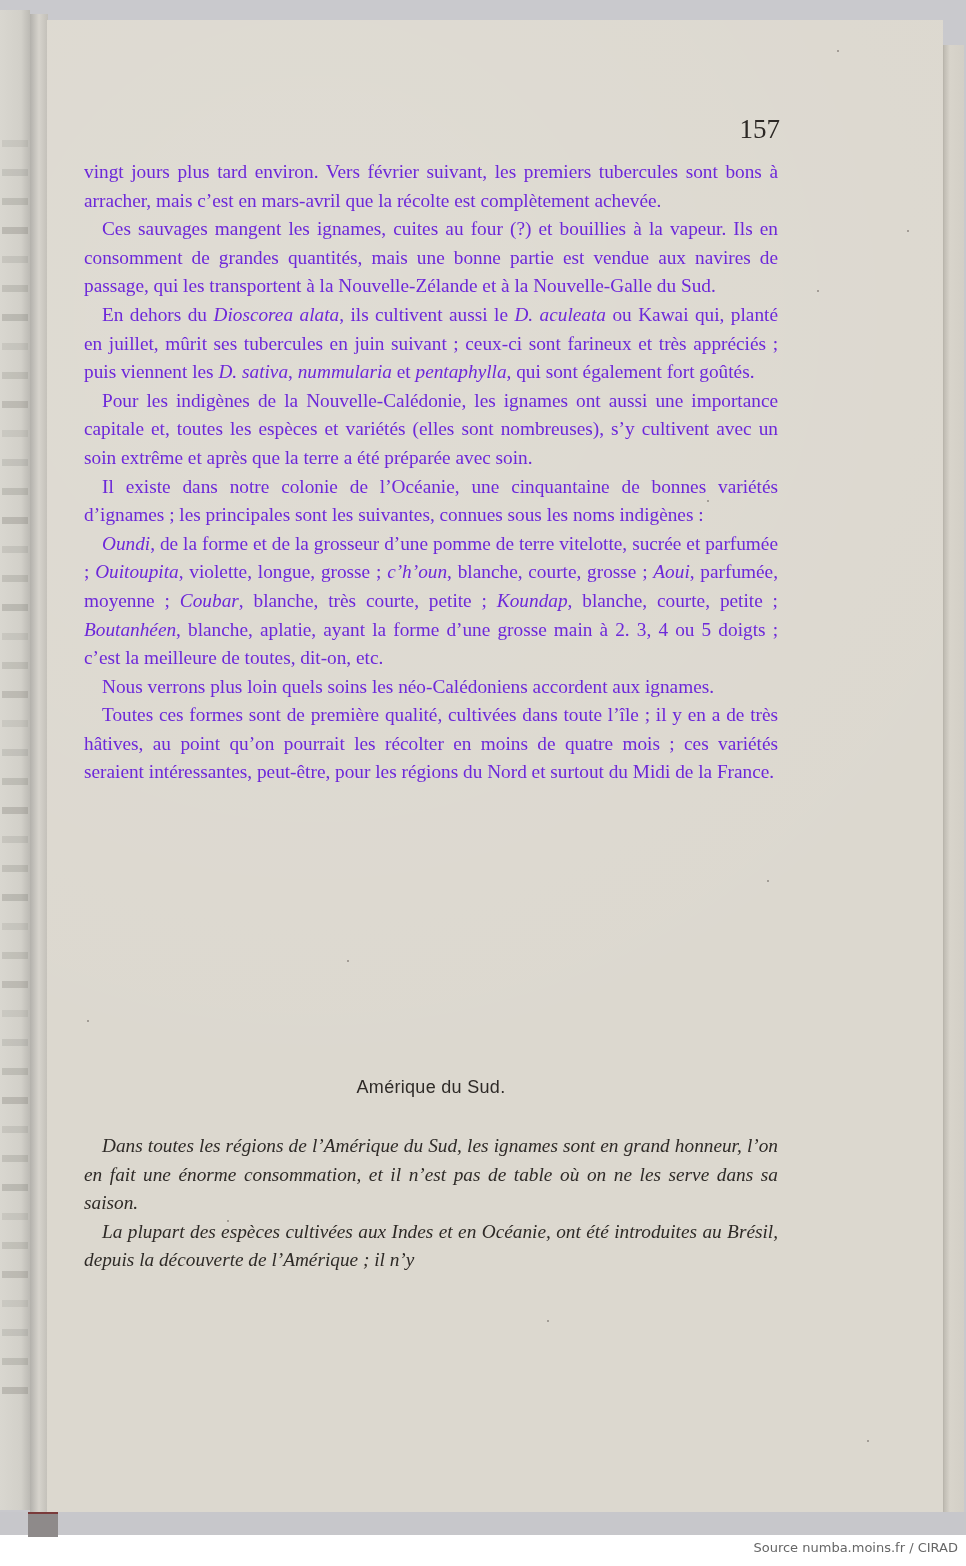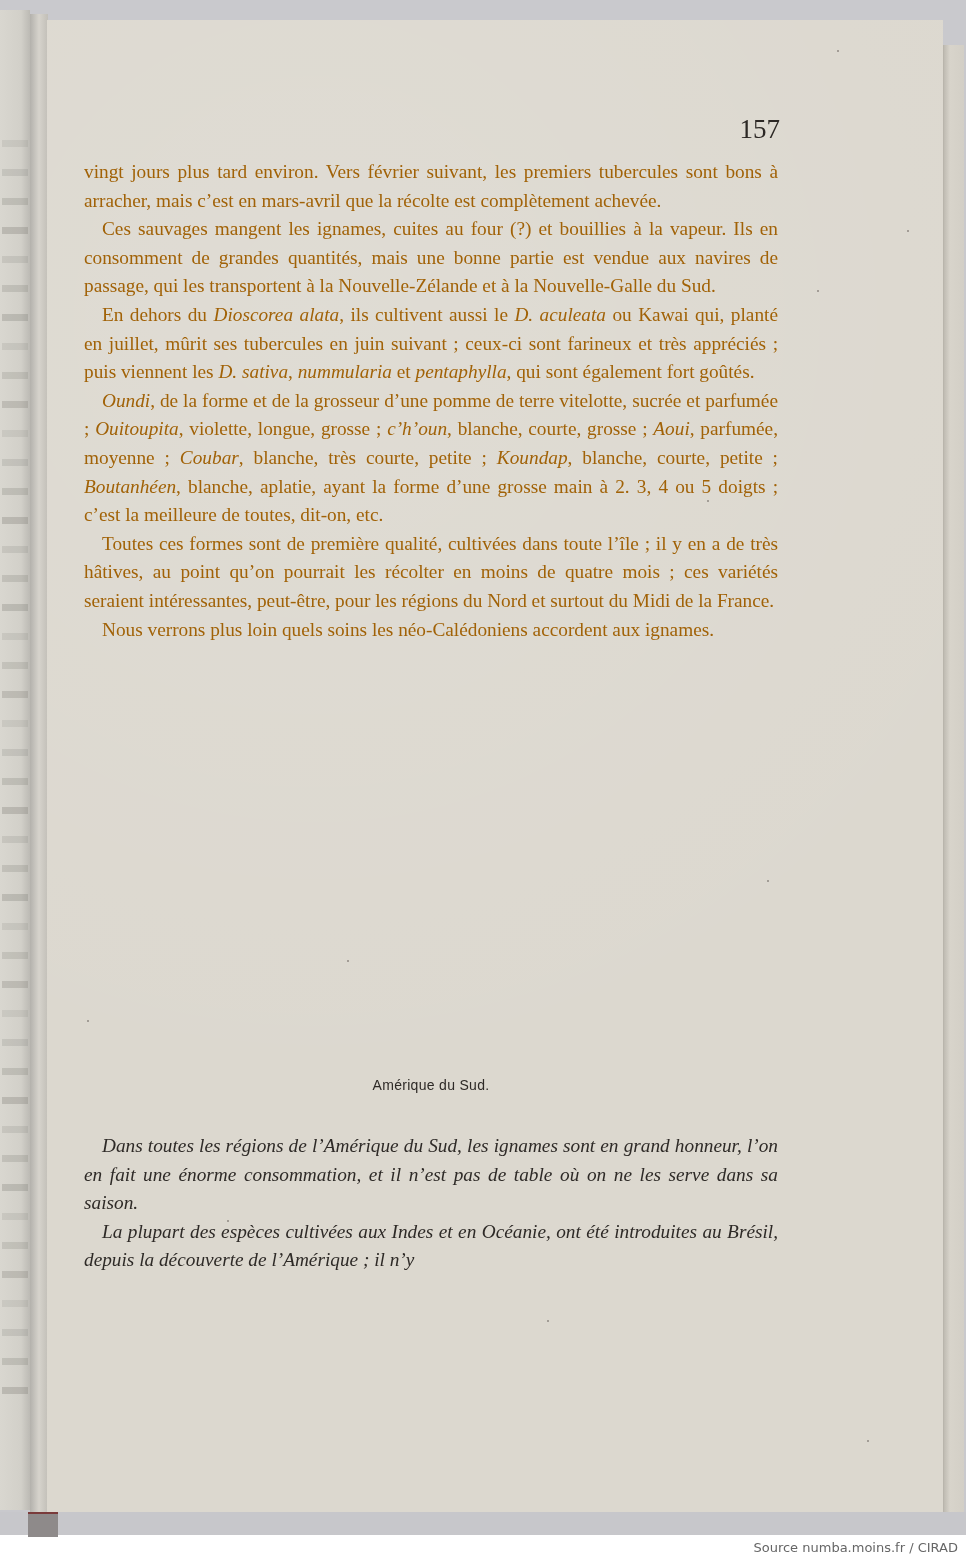--- a/index.html
+++ b/index.html
@@ -48,30 +48,30 @@
   }
   .running-title {
     position: absolute; left: 0; right: 0; text-align: center; top: 4px;
     font-size: 13px; letter-spacing: 1.2px; color: #3a3632;
   }
   .page-number {
     position: absolute; right: 0; top: 0; font-size: 27px; color: #2c2825;
   }
   .body-text {
     position: absolute; left: 84px; top: 158px; width: 694px;
-    font-size: 19.3px; line-height: 28.6px; color: #a16207;
+    font-size: 19.3px; line-height: 28.6px; color: #6d28d9;
     text-align: justify;
   }
   .body-text p { margin: 0; text-indent: 0; }
   .body-text p.indent { text-indent: 18px; }
   .body-text i { font-style: italic; }
   .section-heading {
     position: absolute; left: 84px; top: 1077px; width: 694px; text-align: center;
     font-family: "Liberation Sans", "DejaVu Sans", sans-serif;
-    font-size: 14px; color: #2e2a27; letter-spacing: 0.3px;
+    font-size: 18px; color: #2e2a27; letter-spacing: 0.3px;
   }
   .body-text-2 {
     position: absolute; left: 84px; top: 1132px; width: 694px;
     font-size: 19.3px; line-height: 28.6px; color: #2e2a27;
     text-align: justify;
   }
   .body-text-2 p { margin: 0; }
   .body-text-2 p.indent { text-indent: 18px; font-style: italic; }
   .source {
     position: absolute; right: 8px; top: 1540px;
@@ -149,23 +149,25 @@
 </div>
 
 <div class="header">
   <div class="page-number">157</div>
 </div>
 
 <div class="body-text" id="body-text">
     <p><span>vingt jours plus tard environ. Vers février suivant, les premiers tubercules sont bons à arracher, mais c’est en mars-avril que la récolte est complètement achevée.</span></p>
     <p class="indent"><span>Ces sauvages mangent les ignames, cuites au four (?) et bouillies à la vapeur. Ils en consomment de grandes quantités, mais une bonne partie est vendue aux navires de passage, qui les transportent à la Nouvelle-Zélande et à la Nouvelle-Galle du Sud.</span></p>
     <p class="indent"><span>En dehors du </span><i>Dioscorea alata</i><span>, ils cultivent aussi le </span><i>D. aculeata</i><span> ou Kawai qui, planté en juillet, mûrit ses tubercules en juin suivant ; ceux-ci sont farineux et très appréciés ; puis viennent les </span><i>D. sativa</i><span>, </span><i>nummularia</i><span> et </span><i>pentaphylla</i><span>, qui sont également fort goûtés.</span></p>
+    <p class="indent"><span>Pour les indigènes de la Nouvelle-Calédonie, les ignames ont aussi une importance capitale et, toutes les espèces et variétés (elles sont nombreuses), s’y cultivent avec un soin extrême et après que la terre a été préparée avec soin.</span></p>
+    <p class="indent"><span>Il existe dans notre colonie de l’Océanie, une cinquantaine de bonnes variétés d’ignames ; les principales sont les suivantes, connues sous les noms indigènes :</span></p>
     <p class="indent"><i>Oundi</i><span>, de la forme et de la grosseur d’une pomme de terre vitelotte, sucrée et parfumée ; </span><i>Ouitoupita</i><span>, violette, longue, grosse ; </span><i>c’h’oun</i><span>, blanche, courte, grosse ; </span><i>Aoui</i><span>, parfumée, moyenne ; </span><i>Coubar</i><span>, blanche, très courte, petite ; </span><i>Koundap</i><span>, blanche, courte, petite ; </span><i>Boutanhéen</i><span>, blanche, aplatie, ayant la forme d’une grosse main à 2. 3, 4 ou 5 doigts ; c’est la meilleure de toutes, dit-on, etc.</span></p>
+    <p class="indent"><span>Nous verrons plus loin quels soins les néo-Calédoniens accordent aux ignames.</span></p>
     <p class="indent"><span>Toutes ces formes sont de première qualité, cultivées dans toute l’île ; il y en a de très hâtives, au point qu’on pourrait les récolter en moins de quatre mois ; ces variétés seraient intéressantes, peut-être, pour les régions du Nord et surtout du Midi de la France.</span></p>
-    <p class="indent"><span>Nous verrons plus loin quels soins les néo-Calédoniens accordent aux ignames.</span></p>
   </div>
 
 <div class="section-heading">Amérique du Sud.</div>
 
 <div class="body-text-2" id="body-text-2">
     <p class="indent"><span>Dans toutes les régions de l’Amérique du Sud, les ignames sont en grand honneur, l’on en fait une énorme consommation, et il n’est pas de table où on ne les serve dans sa saison.</span></p>
     <p class="indent"><span>La plupart des espèces cultivées aux Indes et en Océanie, ont été introduites au Brésil, depuis la découverte de l’Amérique ; il n’y</span></p>
   </div>
 
 <div class="source">Source numba.moins.fr / CIRAD</div>

